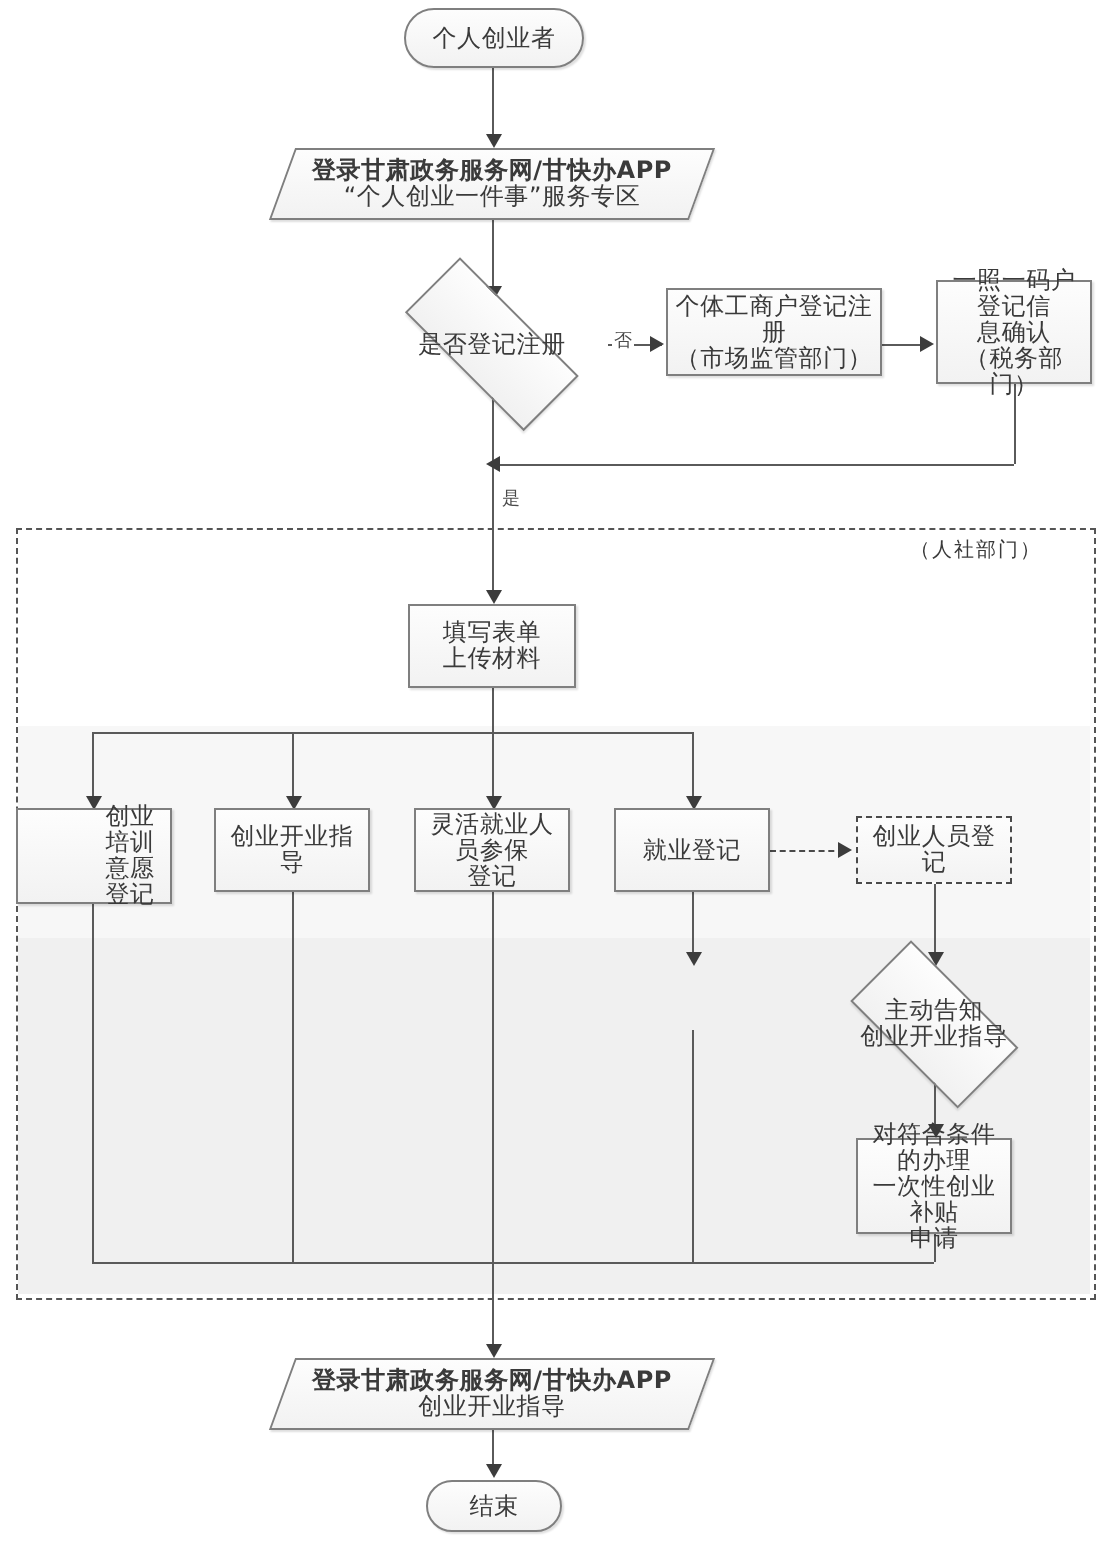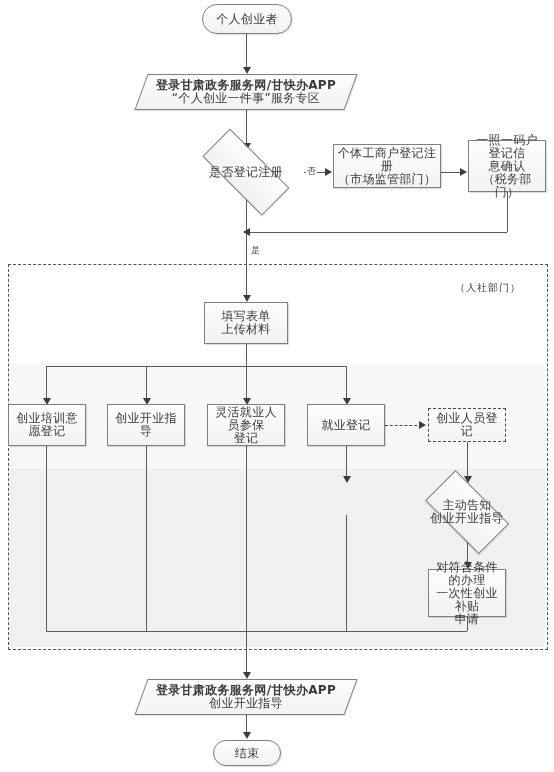--- a/index.html
+++ b/index.html
@@ -166,21 +166,21 @@
   }
 </style>
 </head>
 <body>
 
 <div id="canvas">
 
   <div class="lane" style="left:8px; top:264px; width:538px; height:384px;"></div>
   <div class="lane-band2" style="left:9px; top:363px; width:536px; height:106px;"></div>
   <div class="lane-band" style="left:9px; top:469px; width:536px; height:178px;"></div>
-  <div class="lane-label" style="left:455px; top:281px;">（人社部门）</div>
+  <div class="lane-label" style="left:455px; top:268px;">（人社部门）</div>
 
   <div class="node terminator" style="left:202px; top:4px; width:90px; height:30px;">
     <span class="txt">个人创业者</span>
   </div>
 
   <div class="ln v" style="left:246px; top:34px; height:36px;"></div>
   <div class="arw down" style="left:243px; top:67px;"></div>
 
   <div class="node parallelogram" style="left:141px; top:74px; width:210px; height:36px;">
     <div class="skew"></div>
@@ -243,21 +243,21 @@
 
   <div class="ln v" style="left:146px; top:366px; height:36px;"></div>
   <div class="arw down" style="left:143px; top:398px;"></div>
 
   <div class="ln v" style="left:246px; top:366px; height:36px;"></div>
   <div class="arw down" style="left:243px; top:398px;"></div>
 
   <div class="ln v" style="left:346px; top:366px; height:36px;"></div>
   <div class="arw down" style="left:343px; top:398px;"></div>
 
-  <div class="node process" style="left:8px; top:404px; width:78px; height:42px;">
+  <div class="node process" style="left:8px; top:404px; width:78px; height:48px;padding-left:36px;">
     <span class="txt">创业培训意愿登记</span>
   </div>
 
   <div class="node process" style="left:107px; top:404px; width:78px; height:42px;">
     <span class="txt">创业开业指导</span>
   </div>
 
   <div class="node process" style="left:207px; top:404px; width:78px; height:42px;">
     <div class="txt">
       <div>灵活就业人员参保</div>

